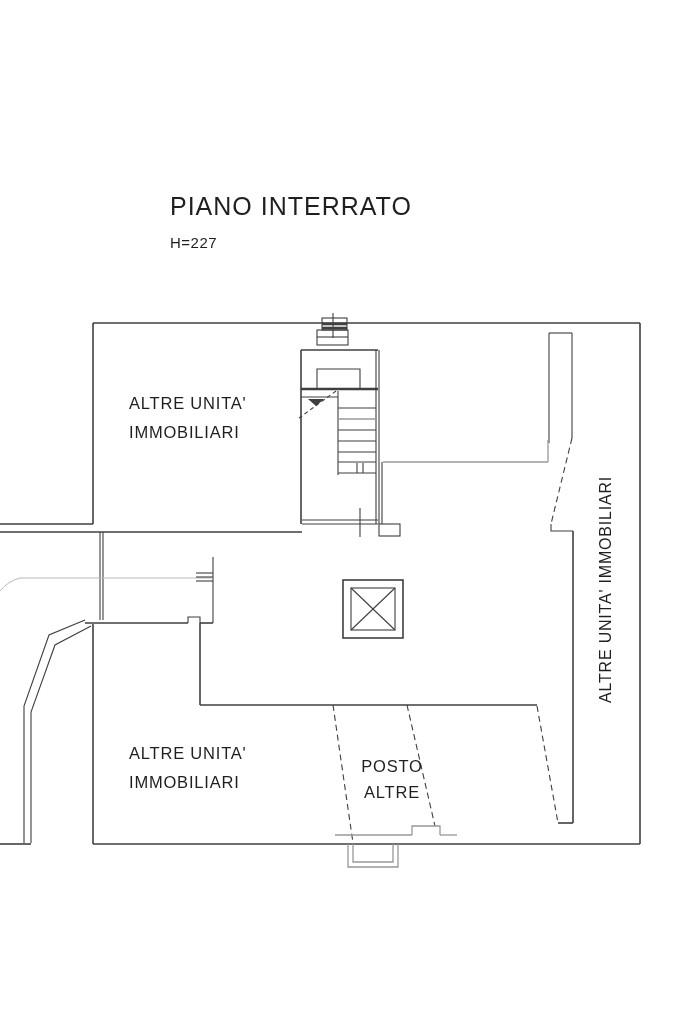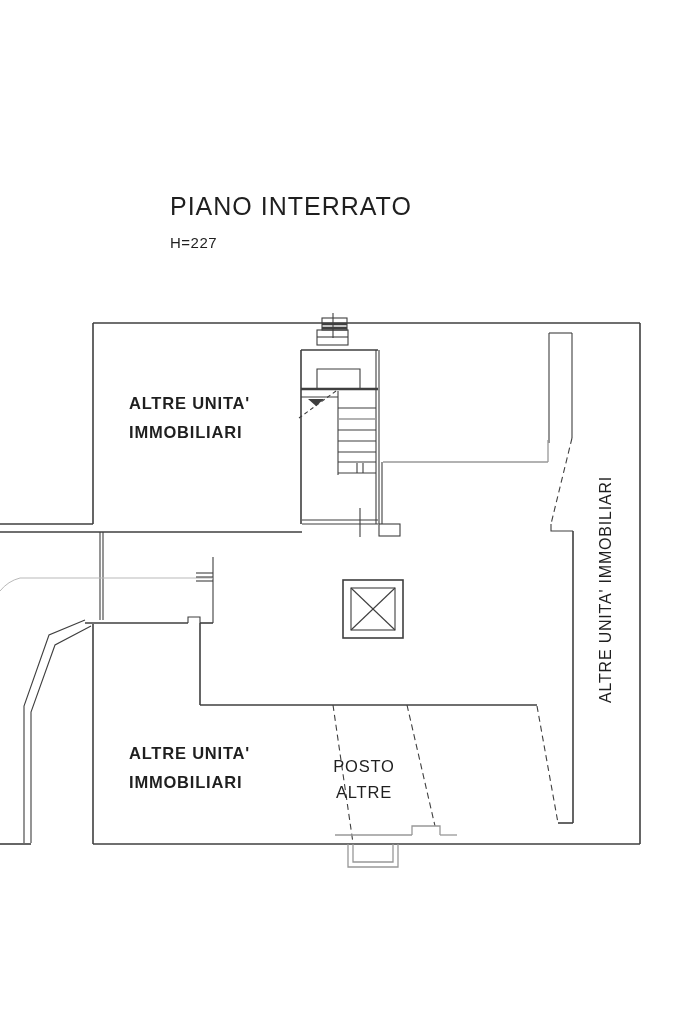--- a/index.html
+++ b/index.html
@@ -19,23 +19,23 @@
   }
   .subtitle{
     position:absolute;left:170px;top:234px;width:360px;
     font-size:15px;color:var(--text,#222);
     letter-spacing:0.5px;
   }
   .room-label{
     position:absolute;color:var(--text,#222);
     font-size:16.5px;letter-spacing:0.8px;white-space:nowrap;
   }
-  .room-label .ln{line-height:29px;font-weight:bold;}
+  .room-label .ln{line-height:29px;}
   .parking-label{
-    position:absolute;left:314px;top:753px;width:100px;
+    position:absolute;left:342px;top:753px;width:100px;
     text-align:center;color:var(--text,#222);
     font-size:16.5px;letter-spacing:0.8px;
   }
   .parking-label .ln{line-height:26px;}
   .vertical-label{
     position:absolute;left:497px;top:583px;width:220px;height:20px;
     transform:rotate(-90deg);transform-origin:center center;
     text-align:center;color:var(--text,#222);
     font-size:16px;letter-spacing:0.8px;white-space:nowrap;
   }

